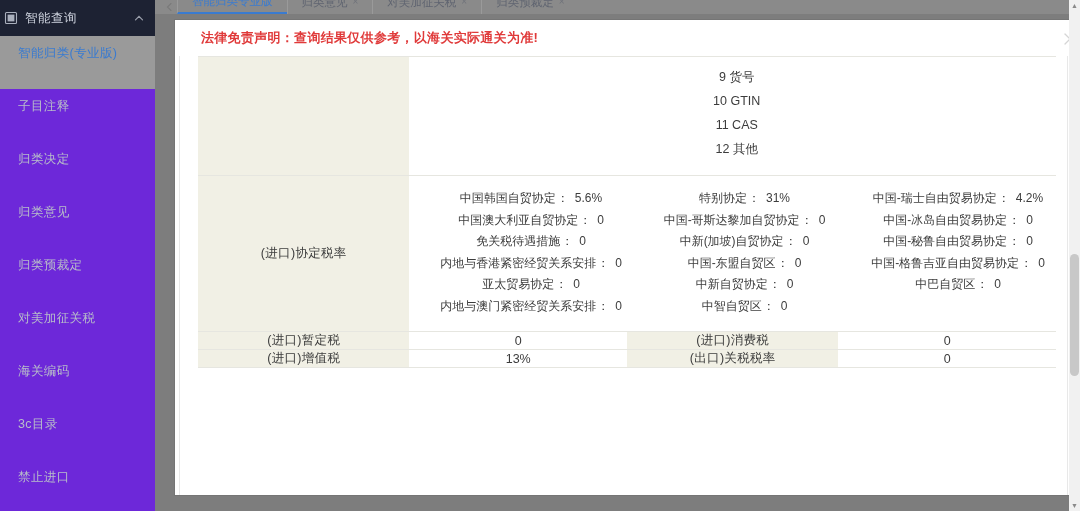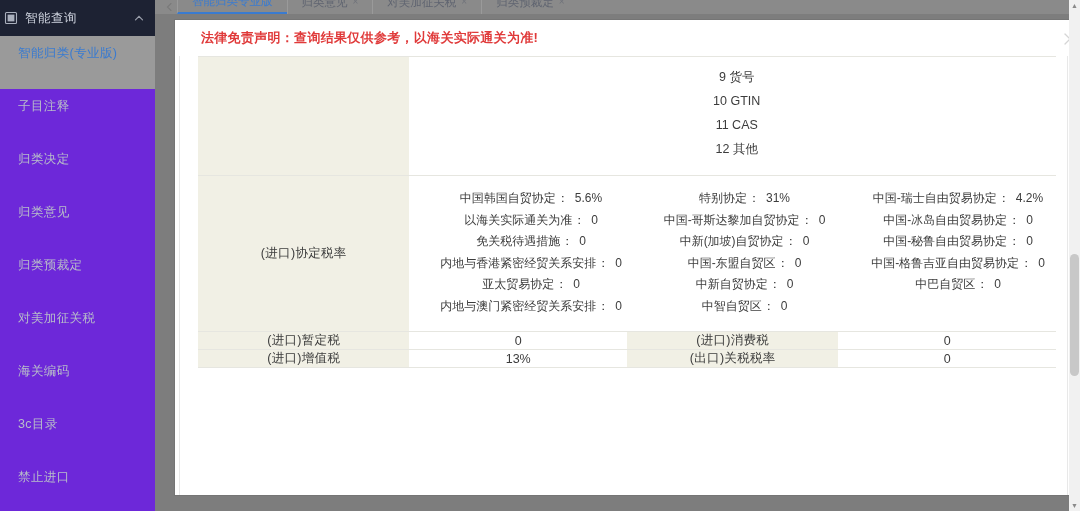--- a/index.html
+++ b/index.html
@@ -399,21 +399,21 @@
                 </div>
             </td>
           </tr>
 
           <tr>
             <td class="label">(进口)协定税率</td>
             <td class="value" colspan="3" style="padding:0">
               <div class="agree-grid" id="agree-grid">
                   <div class="agree-col">
                     <div class="agree-row"><span>中国韩国自贸协定</span><span class="ar-sep">：</span><span class="ar-val">5.6%</span></div>
-                    <div class="agree-row"><span>以海关实际通关为准</span><span class="ar-sep">：</span><span class="ar-val">0</span></div>
+                    <div class="agree-row"><span>中国澳大利亚自贸协定</span><span class="ar-sep">：</span><span class="ar-val">0</span></div>
                     <div class="agree-row"><span>免关税待遇措施</span><span class="ar-sep">：</span><span class="ar-val">0</span></div>
                     <div class="agree-row"><span>内地与香港紧密经贸关系安排</span><span class="ar-sep">：</span><span class="ar-val">0</span></div>
                     <div class="agree-row"><span>亚太贸易协定</span><span class="ar-sep">：</span><span class="ar-val">0</span></div>
                     <div class="agree-row"><span>内地与澳门紧密经贸关系安排</span><span class="ar-sep">：</span><span class="ar-val">0</span></div>
                   </div>
                   <div class="agree-col">
                     <div class="agree-row"><span>特别协定</span><span class="ar-sep">：</span><span class="ar-val">31%</span></div>
                     <div class="agree-row"><span>中国-哥斯达黎加自贸协定</span><span class="ar-sep">：</span><span class="ar-val">0</span></div>
                     <div class="agree-row"><span>中新(加坡)自贸协定</span><span class="ar-sep">：</span><span class="ar-val">0</span></div>
                     <div class="agree-row"><span>中国-东盟自贸区</span><span class="ar-sep">：</span><span class="ar-val">0</span></div>

